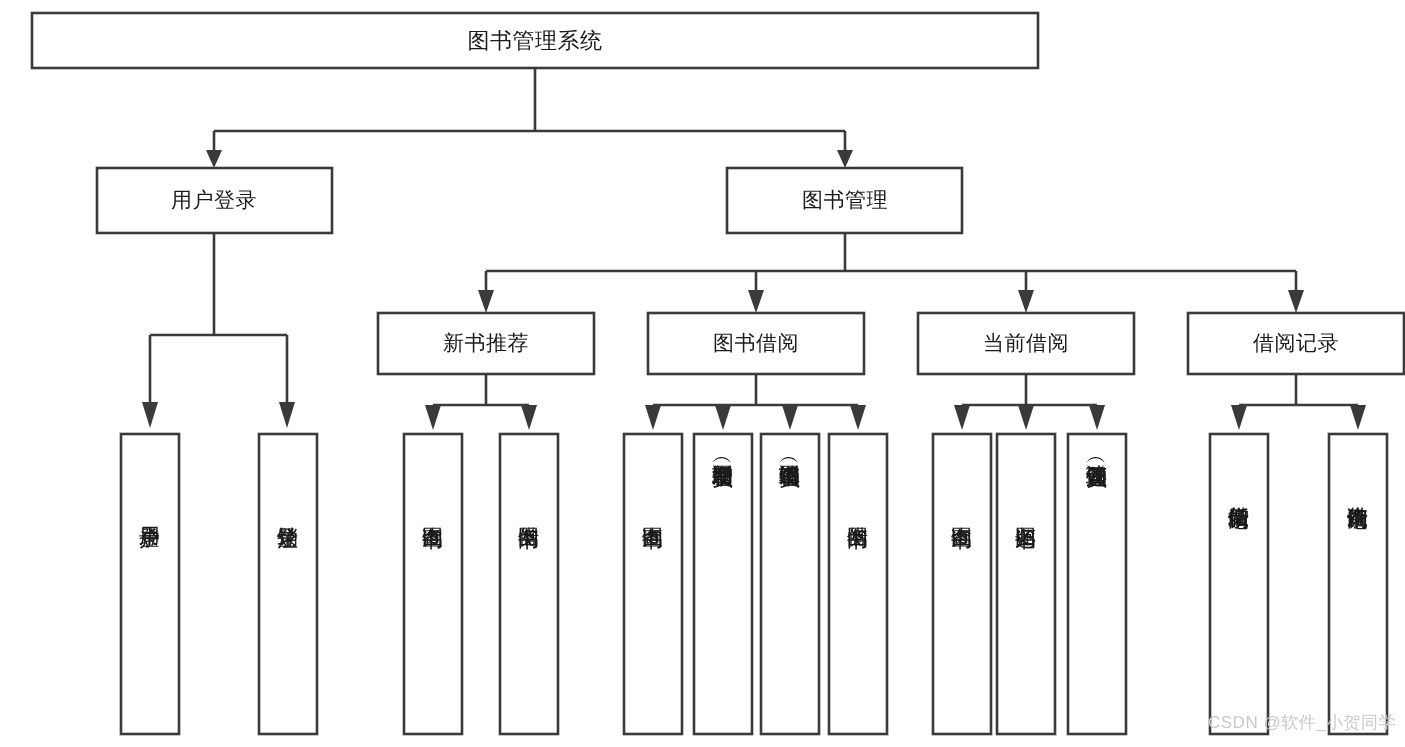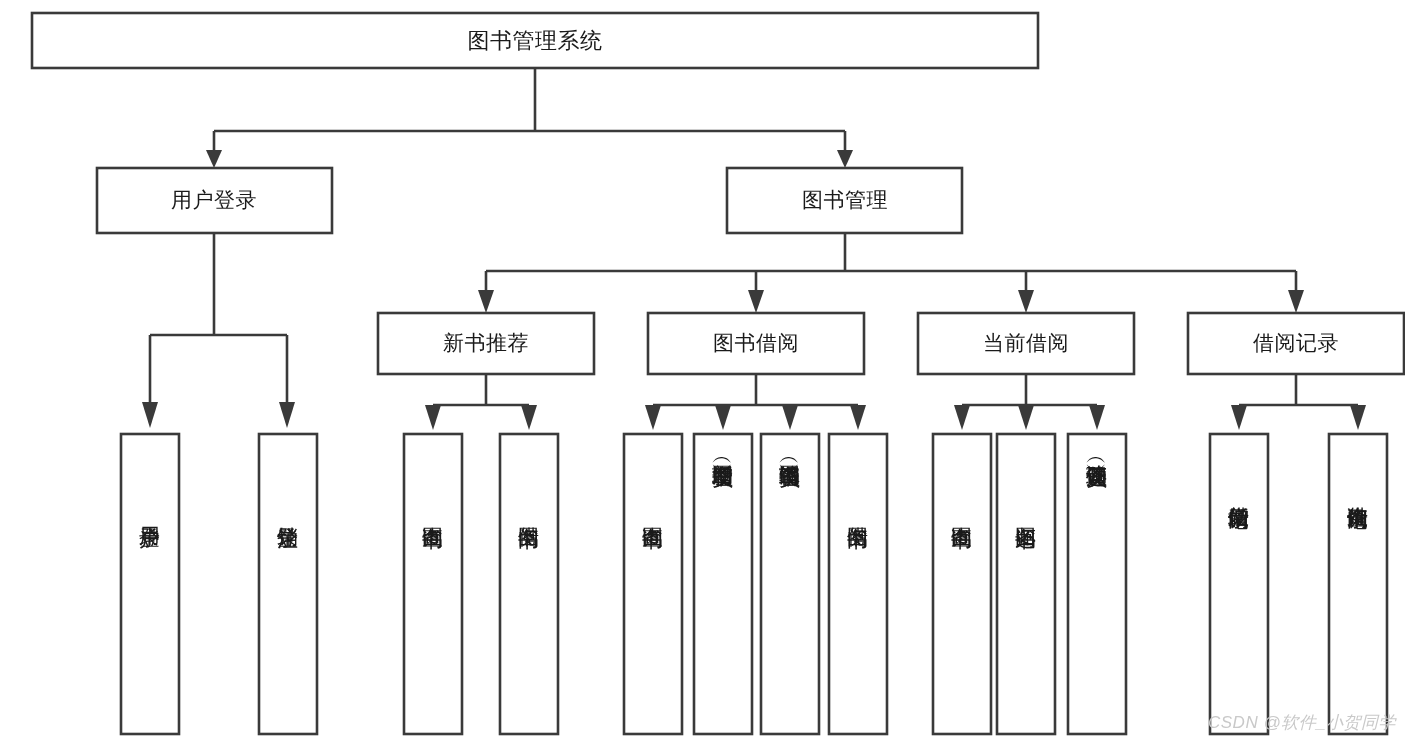--- a/index.html
+++ b/index.html
@@ -68,21 +68,20 @@
   .watermark-text {
     position: absolute;
     font-family: "Liberation Sans", sans-serif;
     font-size: 17px;
     color: #c9c9c9;
     white-space: nowrap;
     left: 1192px;
     top: 711px;
     letter-spacing: 0.5px;
     user-select: none;
-    font-style: italic;
   }
 </style>
 </head>
 <body>
 
 <div id="diagram-root">
 
   <svg class="diagram-canvas" viewBox="0 0 1405 747" xmlns="http://www.w3.org/2000/svg">
 
     <g>

